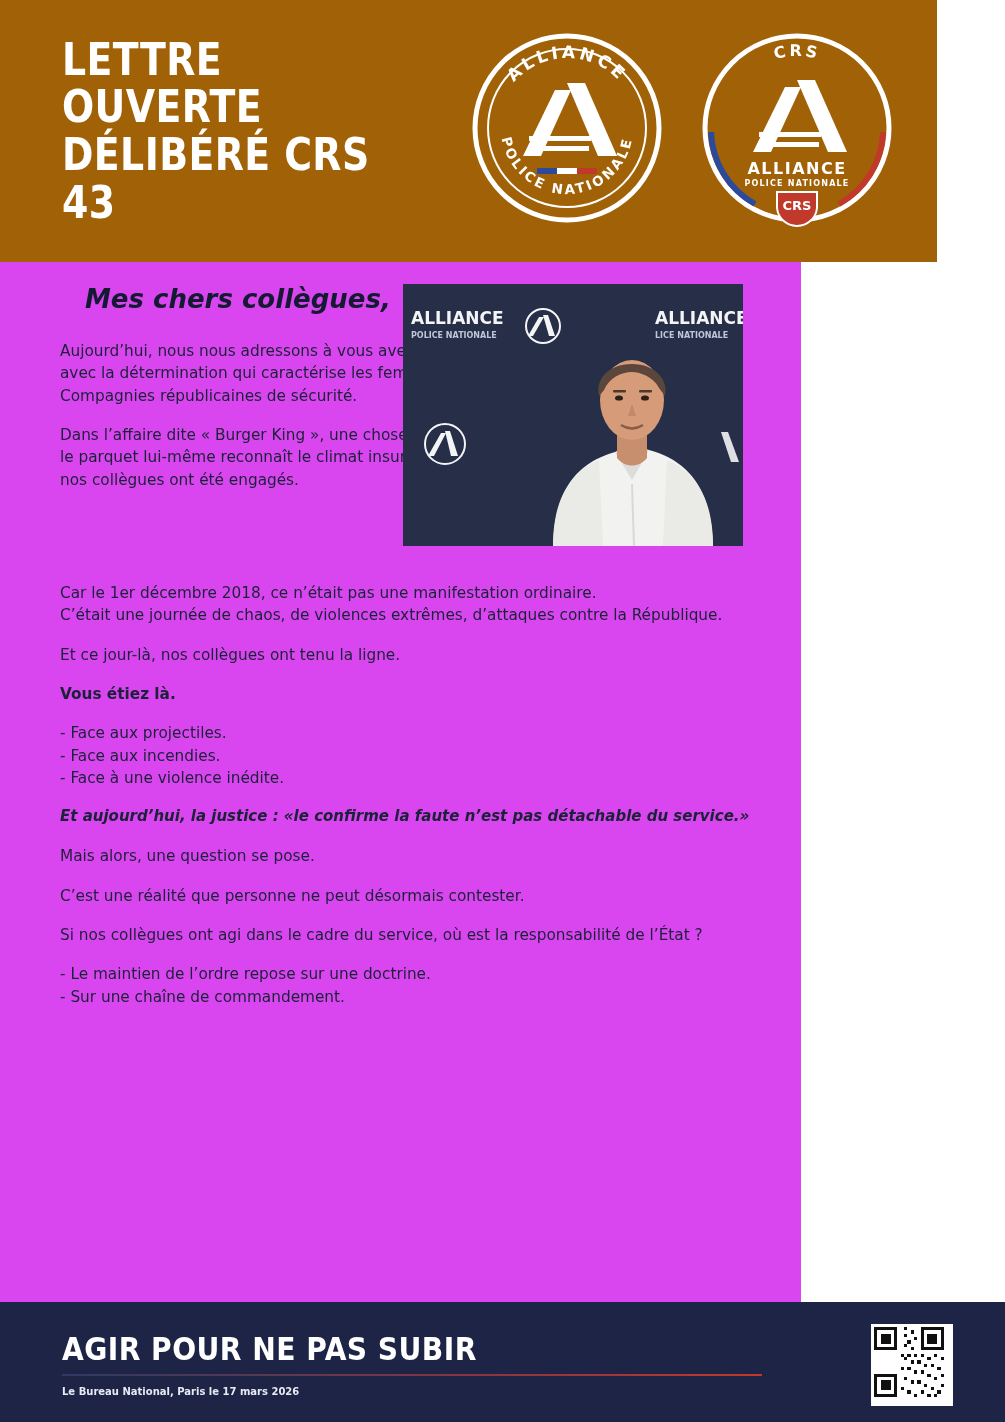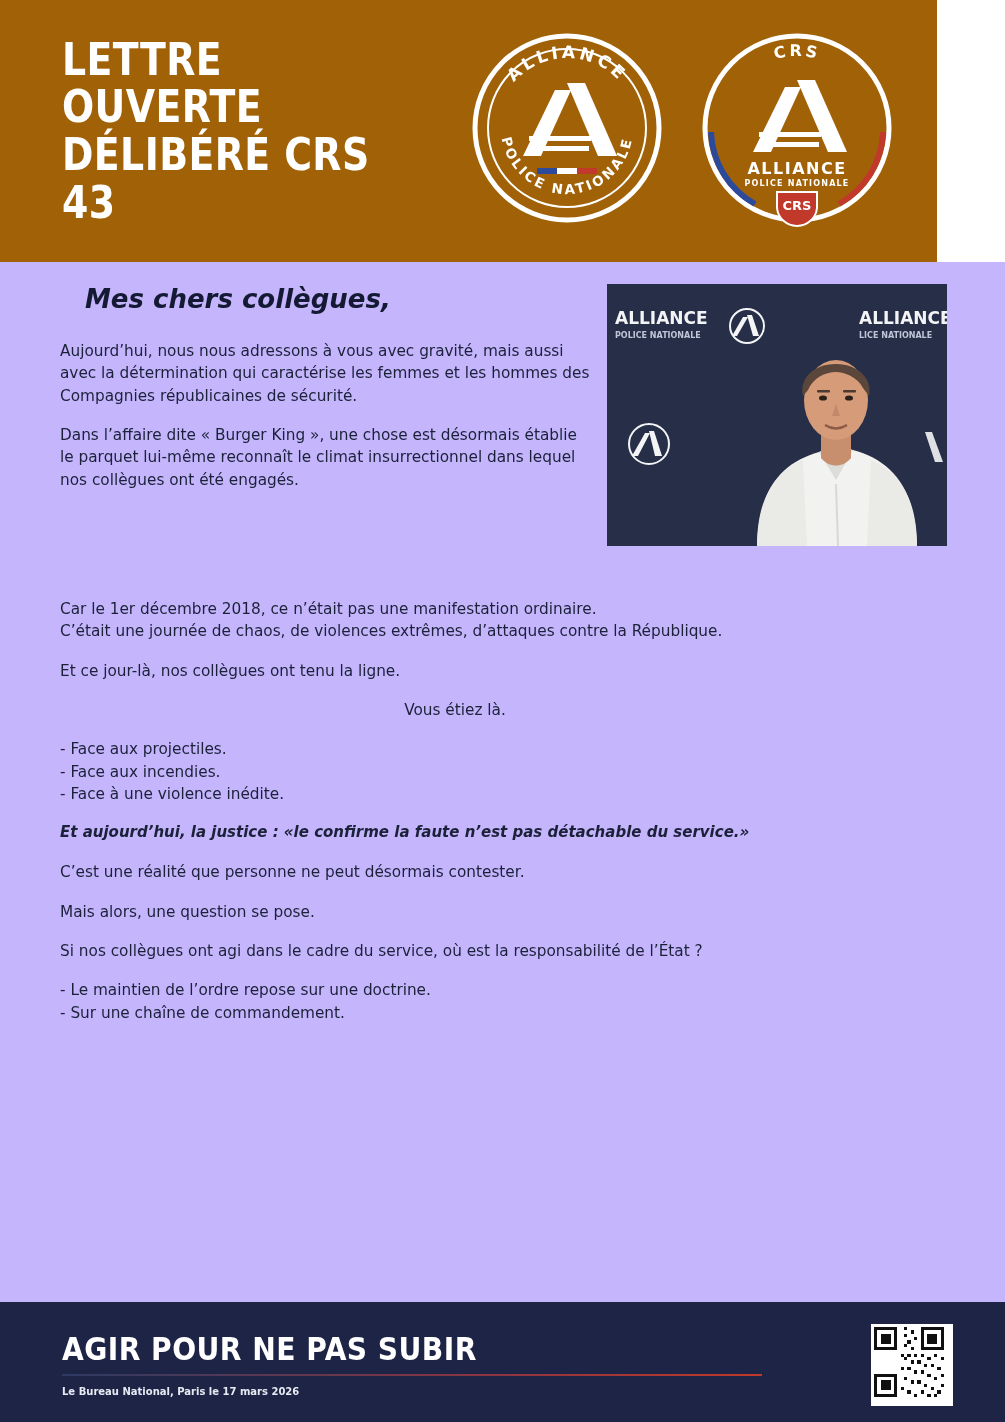--- a/index.html
+++ b/index.html
@@ -53,23 +53,23 @@
     width: 200px;
     height: 200px;
     position: relative;
   }
 
   
   .content {
     position: absolute;
     left: 0;
     top: 262px;
-    width: 1005px;
+    width: 801px;
     height: 1040px;
-    background: #c4b5fd;
+    background: #d946ef;
   }
   .salutation {
     position: absolute;
     left: 85px;
     top: 22px;
     font-family: "DejaVu Sans", sans-serif;
     font-style: italic;
     font-weight: bold;
     font-size: 26px;
     color: #141a33;
@@ -89,21 +89,21 @@
     position: absolute;
     left: 60px;
     top: 320px;
     width: 790px;
     font-family: "DejaVu Sans", sans-serif;
     font-size: 15.3px;
     line-height: 1.46;
     color: #1b2138;
   }
   .wide-block p { margin: 0 0 17px 0; }
-  .wide-block p.bold { font-weight: normal; text-align: center; }
+  .wide-block p.bold { font-weight: bold; }
   .wide-block p.italic-bold { font-style: italic; font-weight: bold; font-size: 15px; }
   .wide-block .bullets { margin: 8px 0 17px 0; }
   .wide-block .bullets div { }
 
   .photo {
     position: absolute;
     right: 58px;
     top: 22px;
     width: 340px;
     height: 262px;
@@ -281,36 +281,36 @@
 
         <path d="M 150 262 C 150 214 168 188 196 176 L 200 262 Z" fill="#eaeae7"></path>
         <path d="M 310 262 C 310 214 292 188 264 176 L 260 262 Z" fill="#eaeae7"></path>
 
         <path d="M 229 200 L 231 262" stroke="#d8d8d4" stroke-width="2" fill="none"></path>
       </g>
     </svg>
   </div>
 
   <div class="wide-block">
-    <p style="white-space: pre-line; margin-top: 16px;">Car le 1er décembre 2018, ce n’était pas une manifestation ordinaire.
+    <p style="white-space: pre-line;">Car le 1er décembre 2018, ce n’était pas une manifestation ordinaire.
 C’était une journée de chaos, de violences extrêmes, d’attaques contre la République.</p>
     <p>Et ce jour-là, nos collègues ont tenu la ligne.</p>
 
     <p class="bold">Vous étiez là.</p>
 
     <div class="bullets">
       <div>- Face aux projectiles.</div>
       <div>- Face aux incendies.</div>
       <div>- Face à une violence inédite.</div>
     </div>
 
     <p class="italic-bold">Et aujourd’hui, la justice : «le confirme la faute n’est pas détachable du service.»</p>
 
+    <p>Mais alors, une question se pose.</p>
     <p>C’est une réalité que personne ne peut désormais contester.</p>
-    <p>Mais alors, une question se pose.</p>
     <p>Si nos collègues ont agi dans le cadre du service, où est la responsabilité de l’État ?</p>
 
     <div class="bullets">
       <div>- Le maintien de l’ordre repose sur une doctrine.</div>
       <div>- Sur une chaîne de commandement.</div>
     </div>
   </div>
 
 </div>
 

